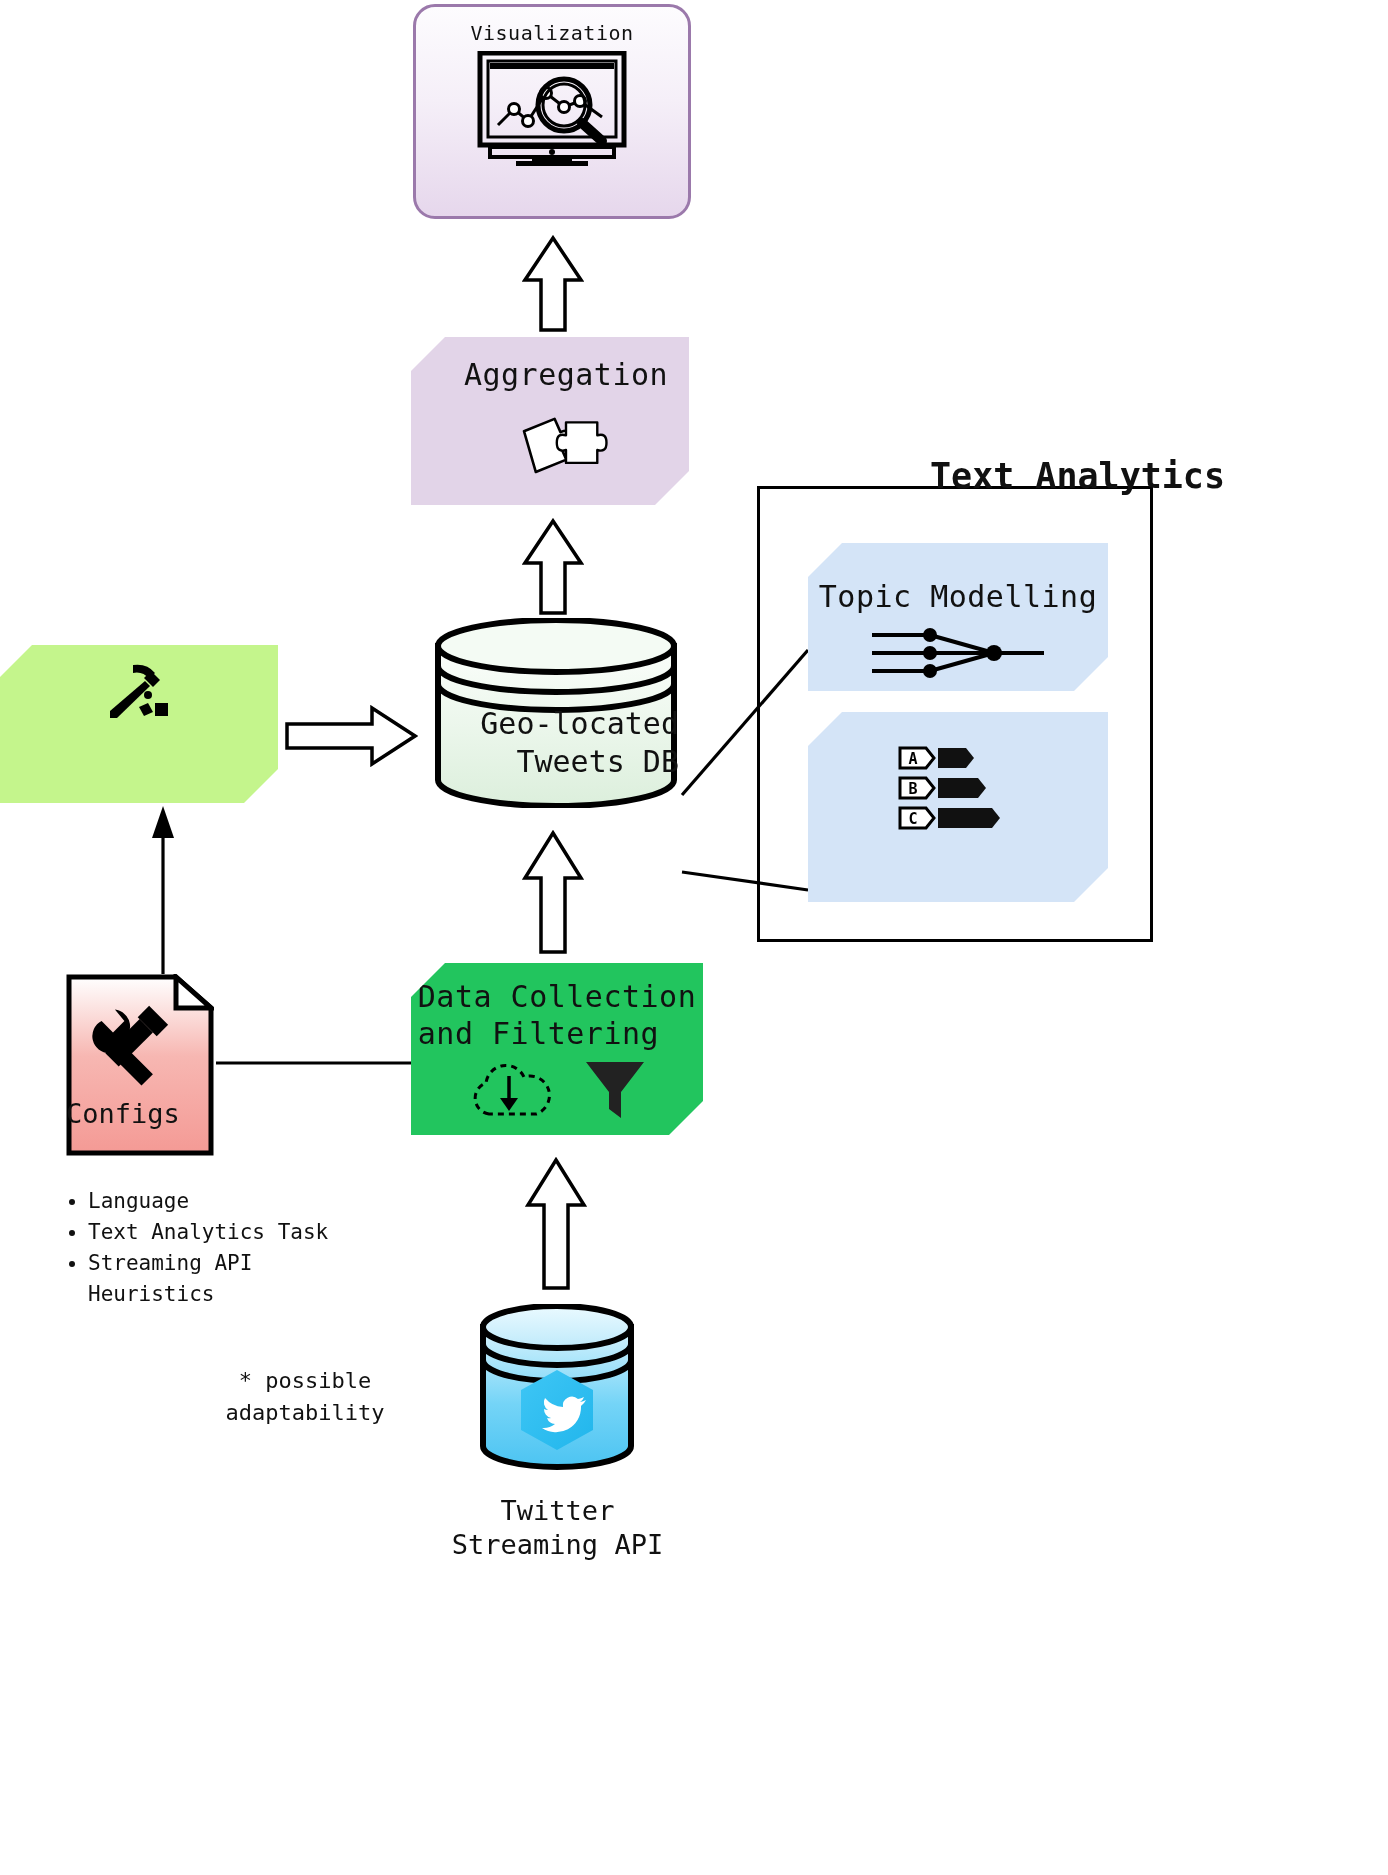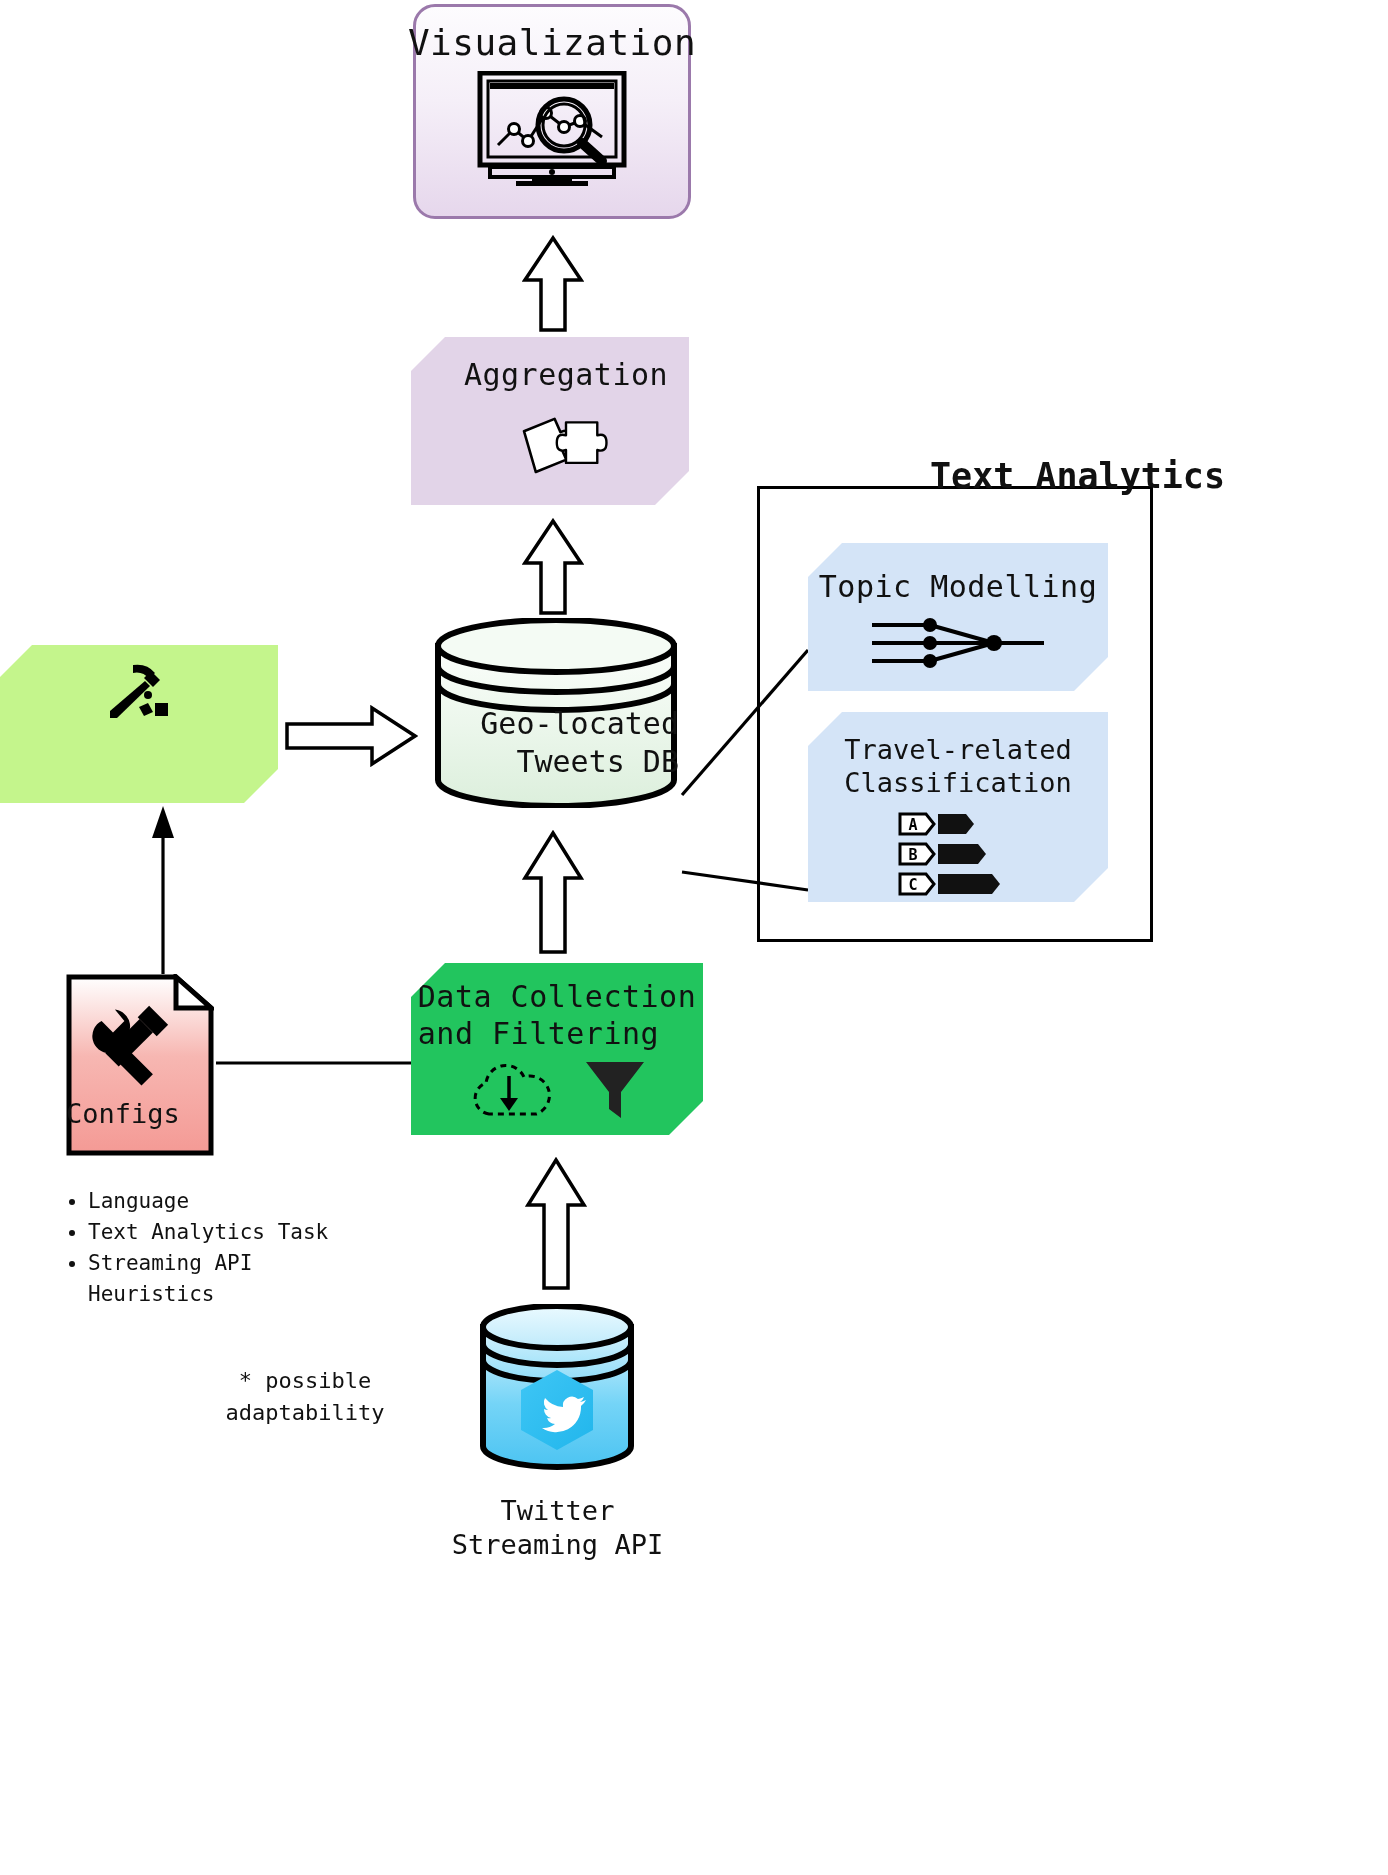--- a/index.html
+++ b/index.html
@@ -16,35 +16,35 @@
   .title{font-size:30px;line-height:1.22;letter-spacing:.5px;white-space:pre-line;}
   .title-sm{font-size:27px;line-height:1.22;white-space:pre-line;}
 
   
   #viz-box{
     left:413px;top:4px;width:278px;height:215px;
     border:3px solid #9b79ab;border-radius:22px;
     background:linear-gradient(180deg,#fdfcfe 0%,#f5eff8 45%,#e6d7ec 100%);
     box-sizing:border-box;padding-top:14px;
   }
-  #viz-box .title{font-size:36px;}
+  #viz-box .title{font-size:20px;}
 
   
   #agg-box{left:411px;top:337px;width:278px;height:168px;background:#e2d4e8;padding-top:20px;box-sizing:border-box;padding-left:32px;}
 
   
   #pre-box{left:-2px;top:645px;width:280px;height:158px;background:#c4f58c;padding-top:14px;box-sizing:border-box;}
 
   
   #dc-box{left:411px;top:963px;width:292px;height:172px;background:#22c55e;padding-top:16px;box-sizing:border-box;}
 
   
   #ta-frame{left:757px;top:486px;width:396px;height:456px;border:3px solid #000;box-sizing:border-box;background:transparent;}
   #ta-label{left:930px;top:456px;font-size:35px;font-weight:bold;}
-  #tm-box{left:808px;top:543px;width:300px;height:148px;background:#d4e4f7;padding-top:26px;box-sizing:border-box;}
+  #tm-box{left:808px;top:543px;width:300px;height:148px;background:#d4e4f7;padding-top:36px;box-sizing:border-box;}
   #tr-box{left:808px;top:712px;width:300px;height:190px;background:#d4e4f7;padding-top:22px;box-sizing:border-box;}
 
   
   #cfg-doc{left:66px;top:974px;width:148px;height:182px;}
   #cfg-label{left:66px;top:1098px;width:148px;text-align:left;font-size:27px;}
 
   
   .cyl-wrap{position:absolute;}
   #db-geo{left:433px;top:618px;width:246px;height:190px;}
   #db-geo-text{left:433px;top:705px;width:246px;text-align:right;font-size:30px;line-height:1.25;white-space:pre-line;z-index:4;}
@@ -193,22 +193,20 @@
       </g>
       <circle cx="62" cy="9" r="7" fill="#000"></circle>
       <circle cx="62" cy="27" r="7" fill="#000"></circle>
       <circle cx="62" cy="45" r="7" fill="#000"></circle>
       <circle cx="126" cy="27" r="8" fill="#000"></circle>
     </svg>
   </div>
 </div>
 
 <div class="abs col cutbox" id="tr-box">
-  <div class="title-sm">Travel-related
-Classification</div>
   <div style="margin-top:10px;">
     <svg class="icon" width="124" height="86" viewBox="0 0 124 86">
 
       <g>
         <path d="M4 4 H30 L38 14 L30 24 H4 Z" fill="#fff" stroke="#000" stroke-width="3"></path>
         <text x="17" y="20" font-family="DejaVu Sans Mono, monospace" font-size="15" font-weight="bold" text-anchor="middle" fill="#000">A</text>
         <path d="M42 4 H70 L78 14 L70 24 H42 Z" fill="#111"></path>
       </g>
 
       <g transform="translate(0,30)">

